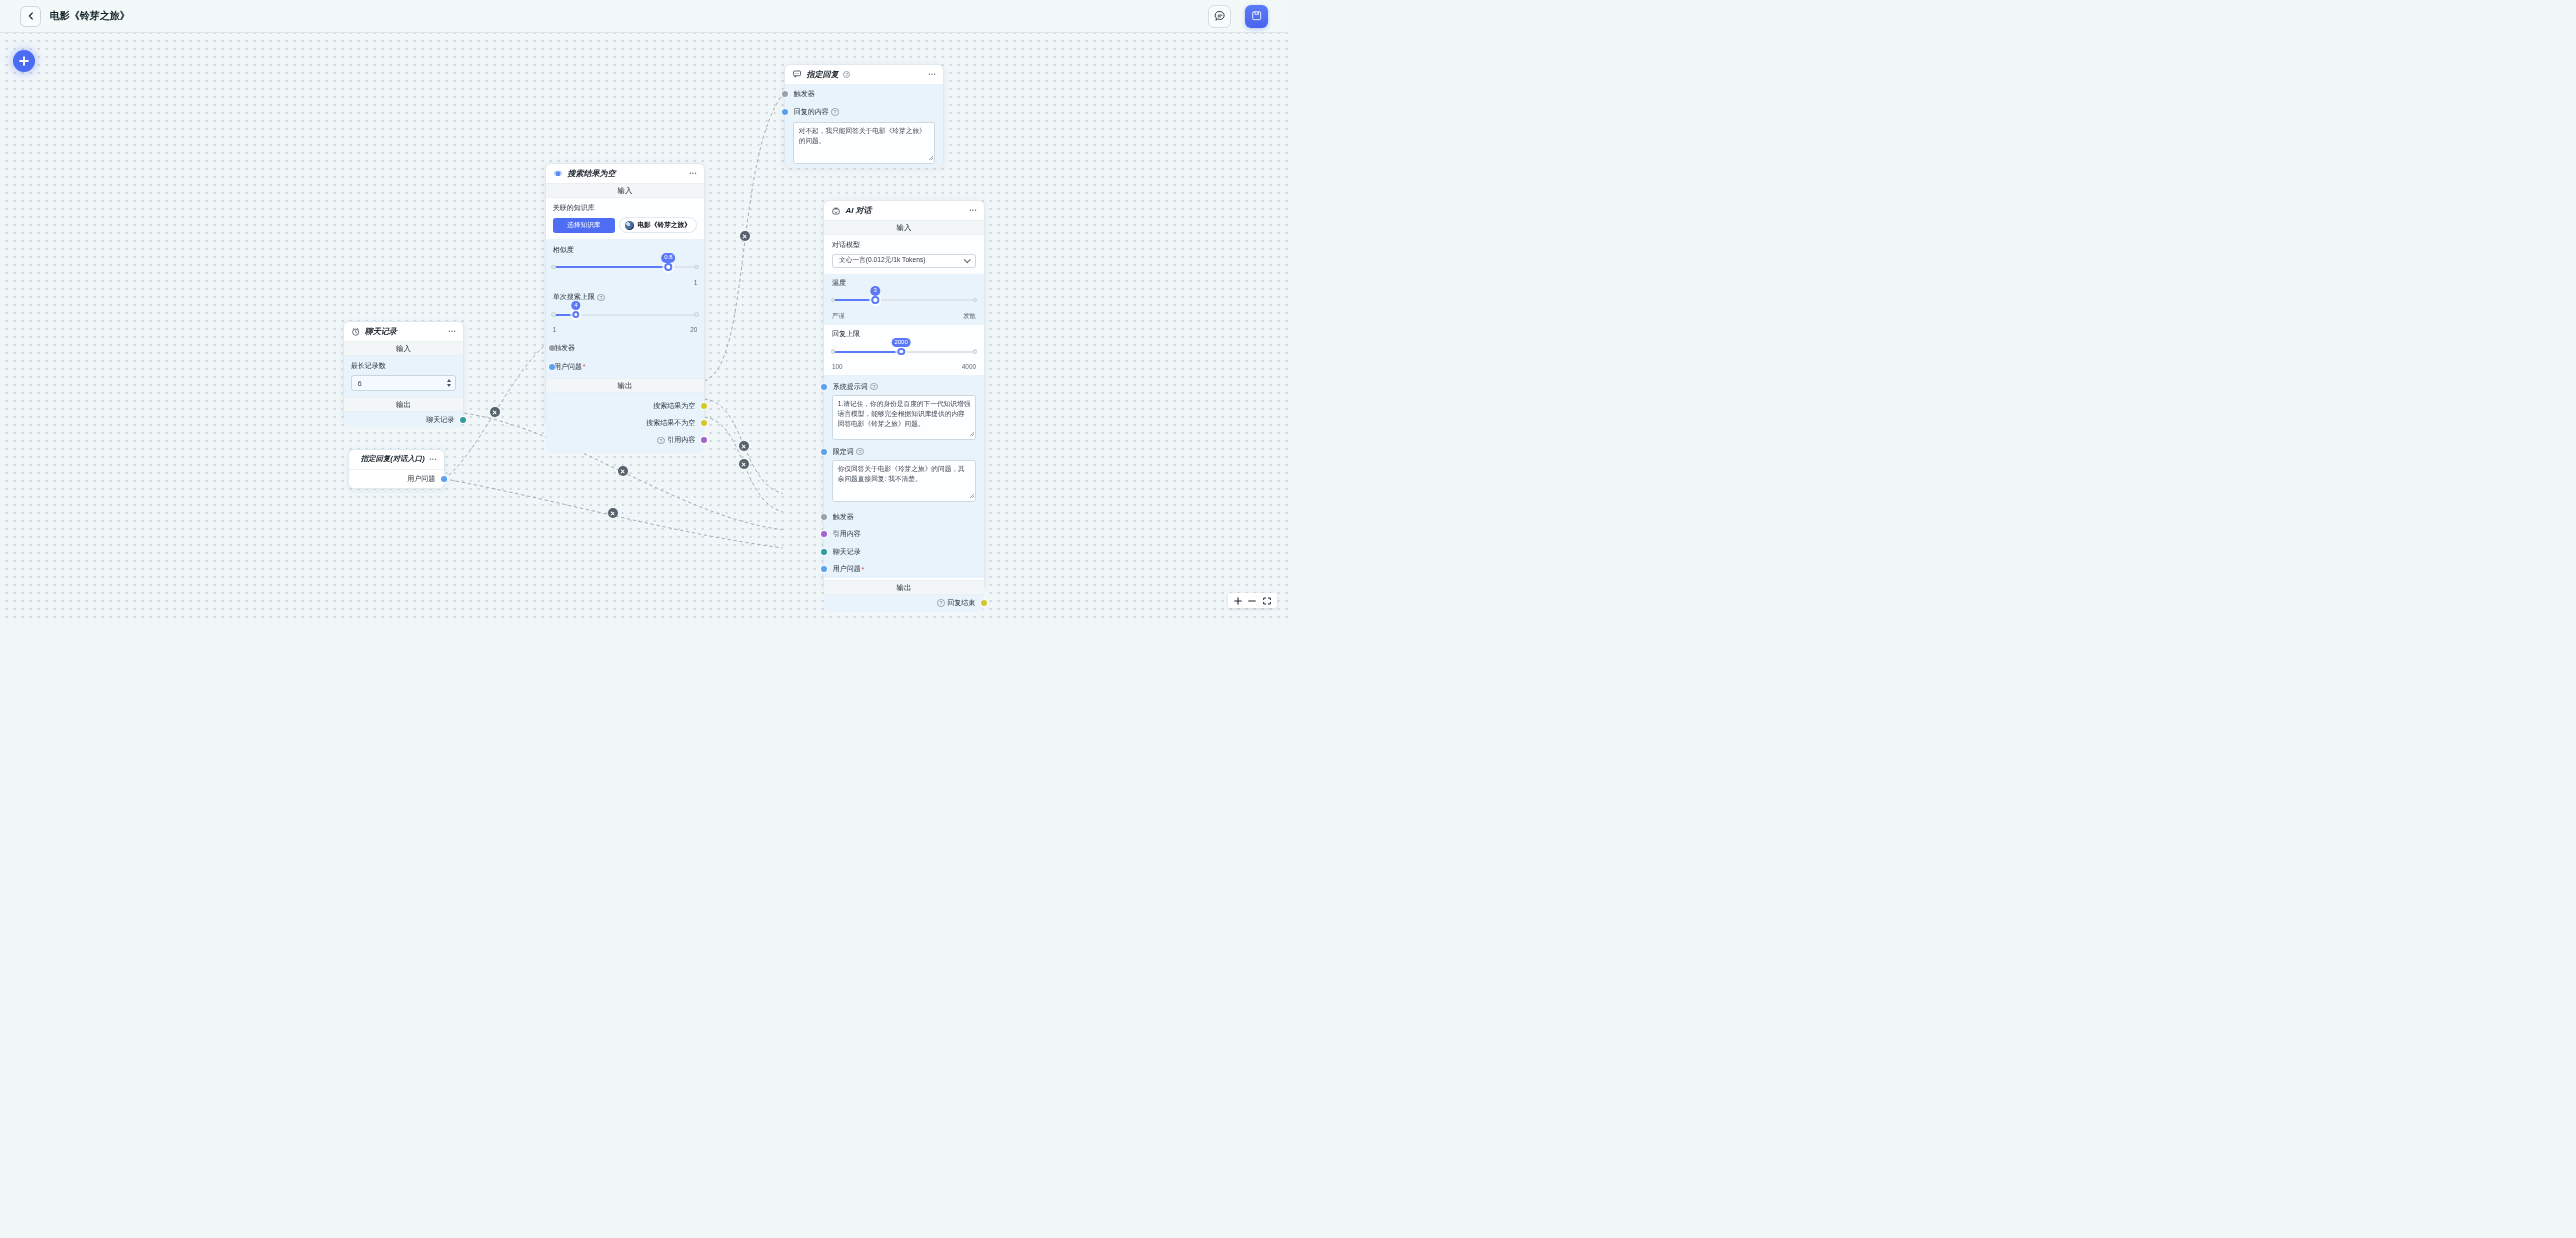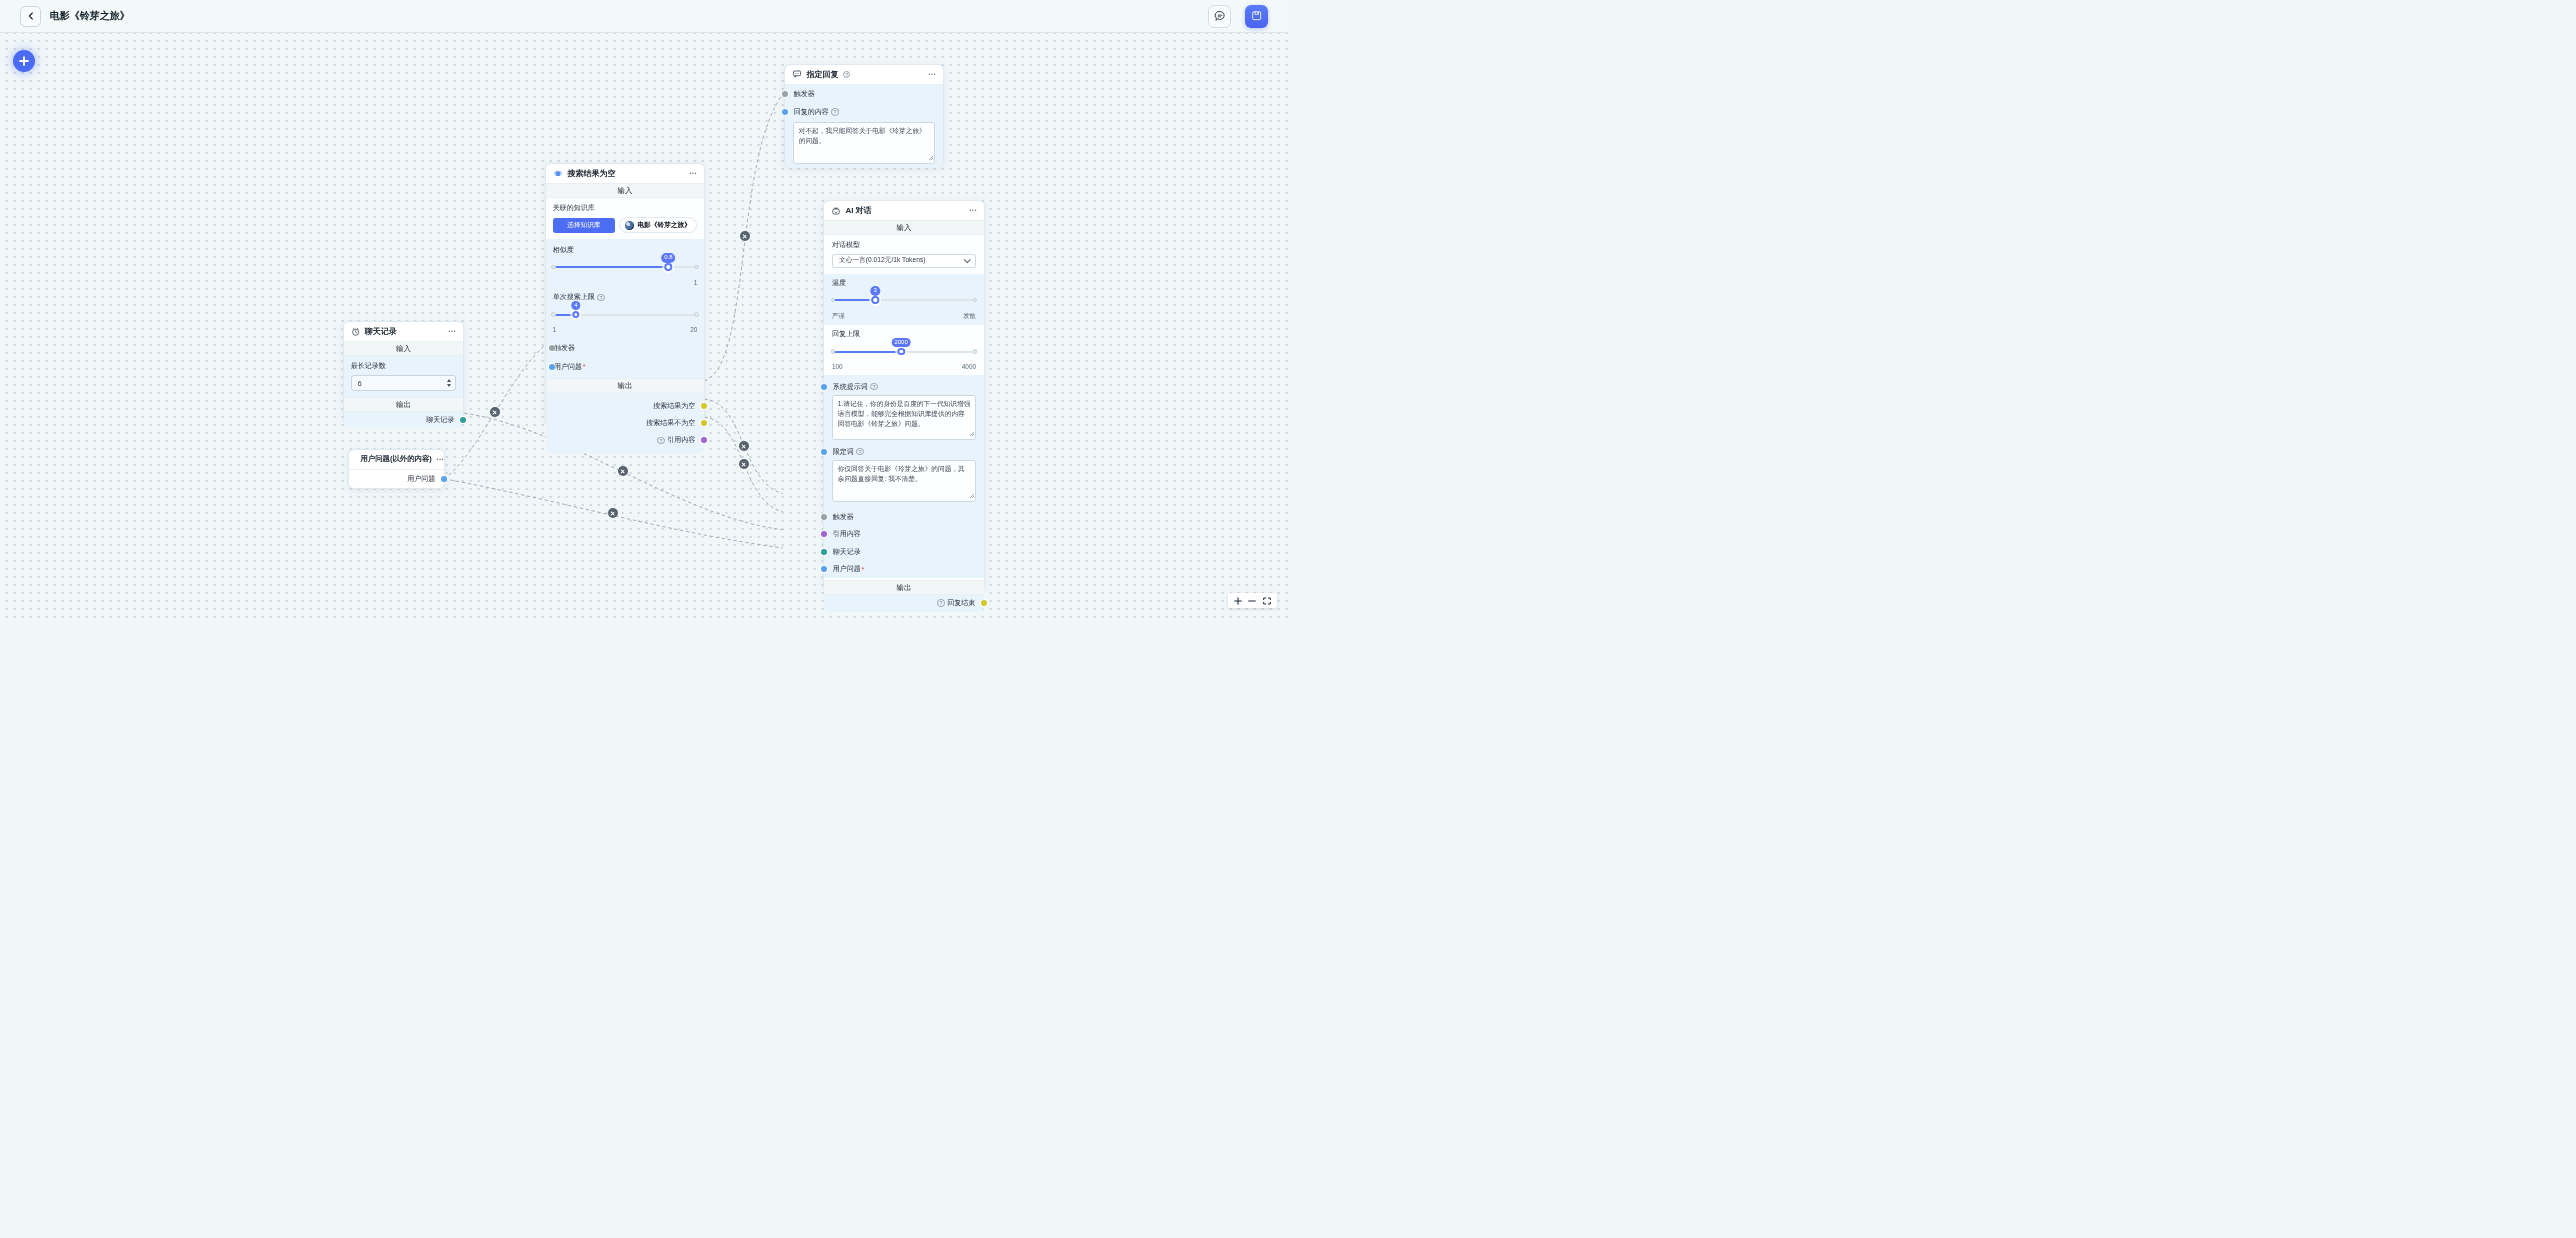--- a/index.html
+++ b/index.html
@@ -39,21 +39,21 @@
     background:#57626c; z-index:20; cursor:pointer; }
   .edge-x::before, .edge-x::after { content:""; position:absolute; left:2.3px; top:4.5px;
     width:5.4px; height:1.2px; background:#fff; border-radius:0.7px; }
   .edge-x::before { transform:rotate(45deg); }
   .edge-x::after  { transform:rotate(-45deg); }
 
   
   .node { position:absolute; background:#fff; border:0.7px solid #e1e8ee; border-radius:6px;
     box-shadow:0 1.3px 6.7px rgba(70,100,130,.10); z-index:10; font-size:7.4px; }
   .node-header { height:19px; display:flex; align-items:center; gap:4.7px; padding:0 6.7px;
-    cursor:grab; }
+    cursor:grab;font-style:italic; }
   .node-title { font-size:8px; font-weight:700; color:#232b34; white-space:nowrap; }
   .more { margin-left:auto; color:#5f6a73; font-size:4.7px; letter-spacing:1px; cursor:pointer; }
   .band { height:14.8px; line-height:14px; text-align:center; font-size:7.4px; color:#1e242b;
     background:#f2f6f7; border-top:0.7px solid #e9eff2; border-bottom:0.7px solid #e9eff2; }
   .group { background:#e9f3fc; }
   .group.white { background:#fcfeff; }
   .group:last-child { border-radius:0 0 6px 6px; }
   .flabel { font-size:7px; color:#262e38; display:flex; align-items:center; gap:2.7px; }
   .help { width:7.4px; height:7.4px; border:0.7px solid #97a2ab; border-radius:50%; color:#7d8892;
     font-size:5.4px; line-height:6px; text-align:center; display:inline-block; background:transparent;
@@ -201,21 +201,21 @@
     <span class="dot outp c-teal"></span>
   </div>
 </div>
 
 <div class="node" style="left:348px; top:449px; width:97px; height:40px;">
   <div class="node-header" style="height:19.5px; border-bottom:0.7px solid #edf1f4;">
     <svg width="8.7" height="8.7" viewBox="0 0 20 20">
       <rect x="3" y="3" width="14" height="14" rx="2.5" fill="none" stroke="#2f3a46" stroke-width="1.5"></rect>
       <path d="M8 6.3 h4 M10 6.3 V13.7 M8 13.7 h4" fill="none" stroke="#2f3a46" stroke-width="1.4" stroke-linecap="round"></path>
     </svg>
-    <span class="node-title" style="font-size:7.4px;">用户问题(以外的内容)</span>
+    <span class="node-title" style="font-size:7.4px;">指定回复(对话入口)</span>
     <span class="more">•••</span>
   </div>
   <div class="prow out" style="height:19.5px;">
     <span>用户问题</span>
     <span class="dot outp c-blue"></span>
   </div>
 </div>
 
 <div class="node" style="left:545px; top:163px; width:160px; height:262px;">
   <div class="node-header">

